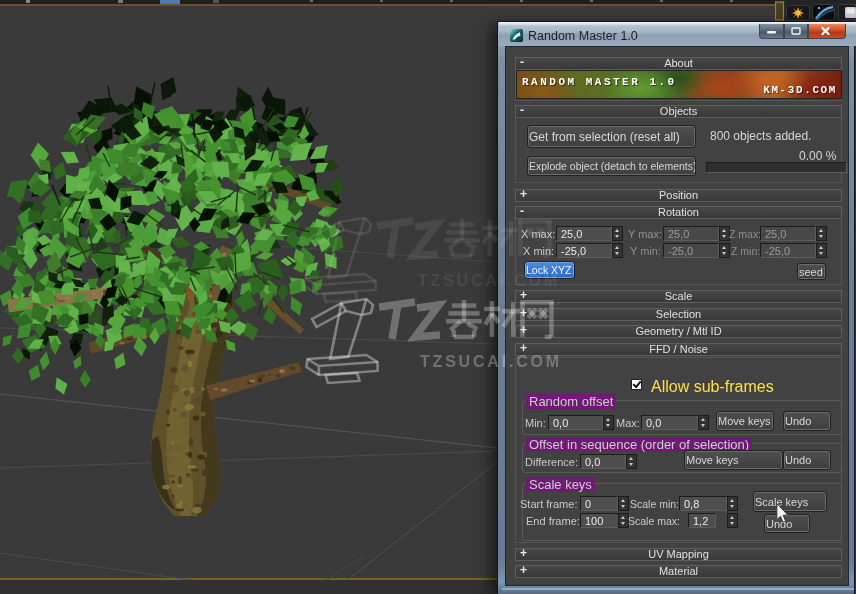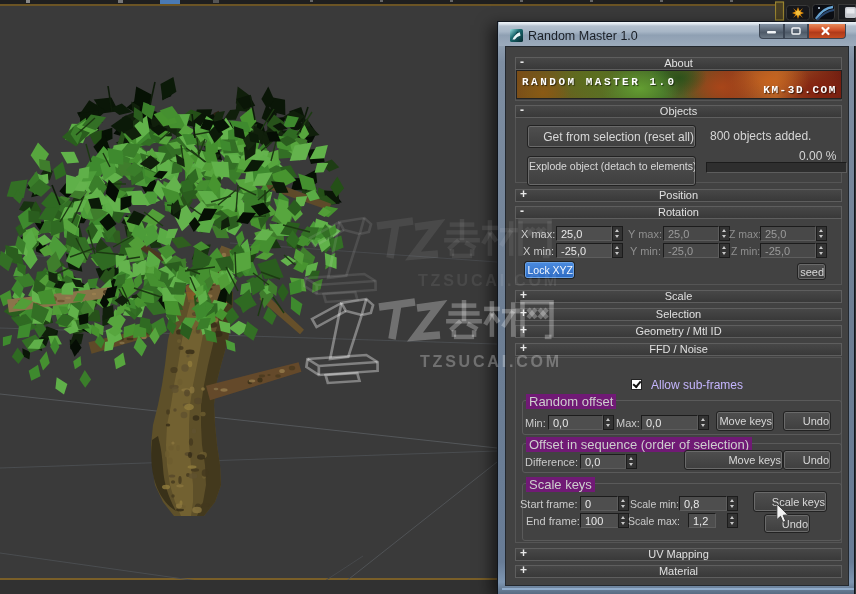--- a/index.html
+++ b/index.html
@@ -15,21 +15,21 @@
   background:#424242; border:1px solid #23282e; }
 .hdr { position:absolute; left:9px; width:327px; height:13px;
   background:linear-gradient(180deg,#474747,#393939);
   border:1px solid #5e5e5e;
   color:#e0e0e0; font-size:11px; text-align:center; line-height:11px; }
 .hdr .pm { position:absolute; left:4px; top:-1px; font-size:12px; font-weight:bold; color:#e8e8e8; }
 .rbox { position:absolute; left:9px; width:327px; border:1px solid #555;
   background:#424242; }
 .btn { position:absolute; background:linear-gradient(180deg,#4e4e4e,#404040);
   border:1px solid #6a6a6a; outline:1px solid #222; border-radius:2px;
-  color:#d8d8d8; font-size:11px; text-align:right; white-space:nowrap; }
+  color:#d8d8d8; font-size:11px; text-align:left; white-space:nowrap; }
 .fld { position:absolute; background:#4e4e4e;
   border-top:1px solid #1c1c1c; border-left:1px solid #1c1c1c;
   border-bottom:1px solid #5d5d5d; border-right:1px solid #5d5d5d;
   color:#e8e8e8; font-size:11px; height:15px; padding:1px 0 0 4px; }
 .fld.dis { color:#9a9a9a; background:#484848; }
 .spn { position:absolute; width:11px; height:15px; background:#333;
   border:1px solid #1c1c1c; }
 .spn:before { content:""; position:absolute; left:2px; top:2px;
   border-left:2.5px solid transparent; border-right:2.5px solid transparent;
   border-bottom:3.5px solid #c8c8c8; }
@@ -1102,21 +1102,21 @@
         <span class="t1">RANDOM MASTER 1.0</span>
         <span class="t2">KM-3D.COM</span>
       </div>
 
   <div class="rbox" style="top:58px;height:78px"></div>
   <div class="hdr" style="top:58px"><span class="pm">-</span>Objects</div>
   <div class="btn" style="left:22px;top:79px;width:167px;height:21px;line-height:20px;font-size:12px">Get from selection (reset all)</div>
   <div class="lbl" style="left:204px;top:82px;font-size:12px;color:#d6d6d6">800 objects added.</div>
   <div class="lbl" style="left:293px;top:102px;font-size:12px;color:#d6d6d6">0.00 %</div>
   <div class="fld" style="left:200px;top:115px;width:141px;height:11px;background:#2e2e2e"></div>
-  <div class="btn" style="left:22px;top:110px;width:167px;height:28px;line-height:17px;font-size:10.5px">Explode object (detach to elements)</div>
+  <div class="btn" style="left:22px;top:110px;width:167px;height:18px;line-height:17px;font-size:10.5px">Explode object (detach to elements)</div>
 
   <div class="hdr" style="top:142px"><span class="pm">+</span>Position</div>
 
   <div class="rbox" style="top:159px;height:79px"></div>
   <div class="hdr" style="top:159px"><span class="pm">-</span>Rotation</div>
   <div class="lbl" style="left:15px;top:181px">X max:</div>
   <div class="fld" style="left:50px;top:179px;width:56px">25,0</div>
   <div class="spn" style="left:106px;top:179px"></div>
   <div class="lbl dis" style="left:122px;top:181px">Y max:</div>
   <div class="fld dis" style="left:157px;top:179px;width:56px">25,0</div>
@@ -1136,21 +1136,21 @@
   <div class="btn" style="left:19px;top:215px;width:49px;height:16px;line-height:15px;background:linear-gradient(180deg,#4a8ade,#2e6cc4);border-color:#6aa2e4;color:#f4f8ff;font-size:10.5px">Lock XYZ</div>
   <div class="btn" style="left:292px;top:217px;width:27px;height:15px;line-height:14px">seed</div>
 
   <div class="hdr" style="top:243px"><span class="pm">+</span>Scale</div>
   <div class="hdr" style="top:278px"><span class="pm">+</span>Geometry / Mtl ID</div>
   <div class="hdr" style="top:261px"><span class="pm">+</span>Selection</div>
   <div class="hdr" style="top:296px"><span class="pm">+</span>FFD / Noise</div>
 
   <div class="rbox" style="top:310px;height:186px"></div>
   <div class="ck" style="left:125px;top:332px"></div>
-  <div class="lbl" style="left:145px;top:331px;font-size:12px;color:#c4b5fd">Allow sub-frames</div>
+  <div class="lbl" style="left:145px;top:331px;font-size:16px;color:#fde047">Allow sub-frames</div>
 
   <div class="grp" style="top:353px;height:35px"></div>
   <div class="glbl" style="left:20px;top:347px">Random offset</div>
   <div class="lbl" style="left:19px;top:370px">Min:</div>
   <div class="fld" style="left:42px;top:368px;width:55px">0,0</div>
   <div class="spn" style="left:97px;top:368px"></div>
   <div class="lbl" style="left:110px;top:370px">Max:</div>
   <div class="fld" style="left:135px;top:368px;width:57px">0,0</div>
   <div class="spn" style="left:192px;top:368px"></div>
   <div class="btn" style="left:211px;top:365px;width:56px;height:18px;line-height:17px">Move keys</div>

